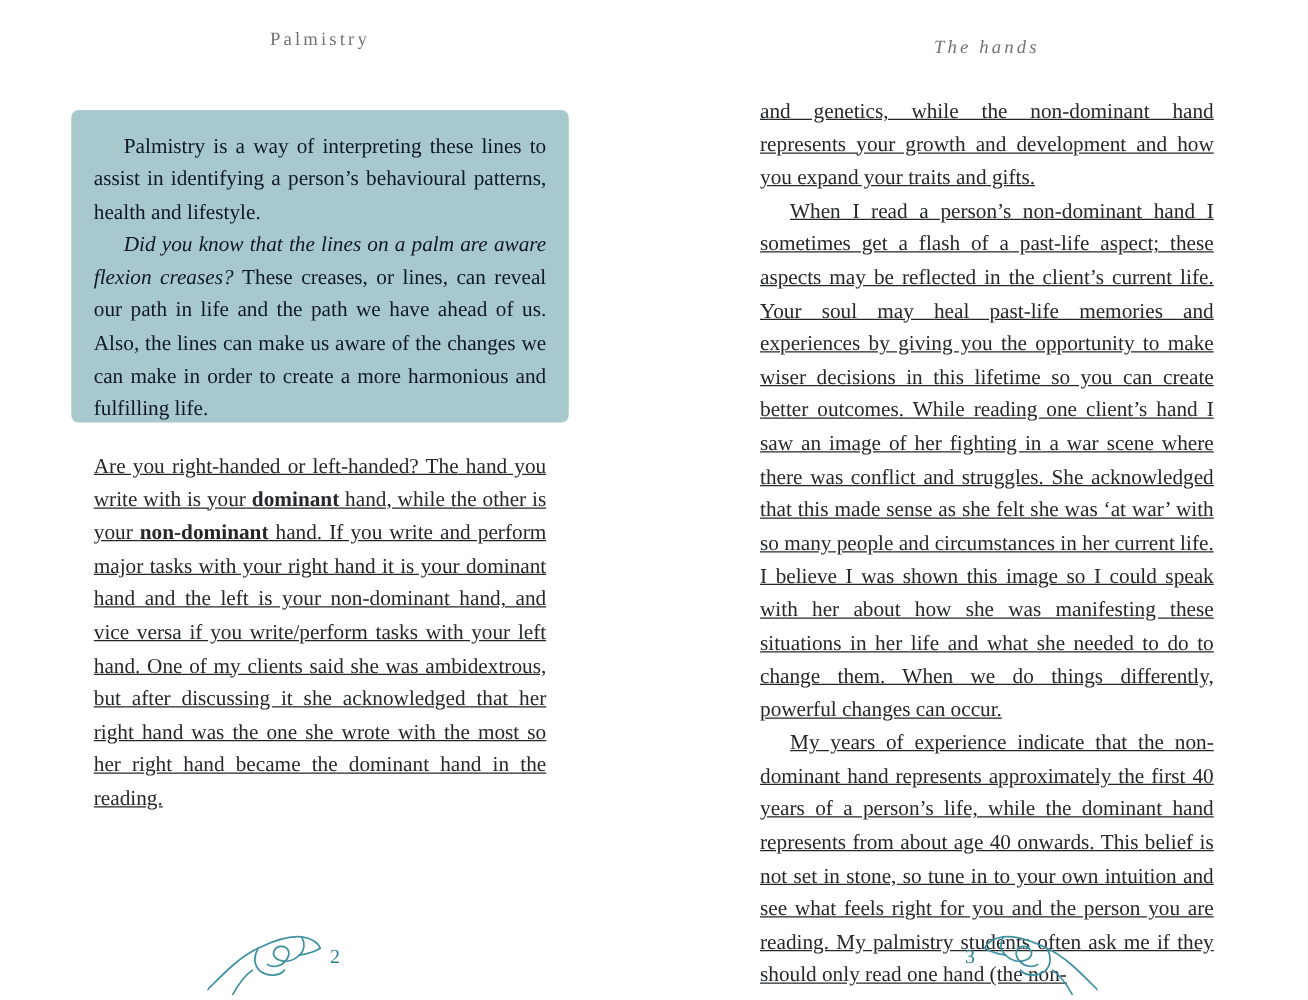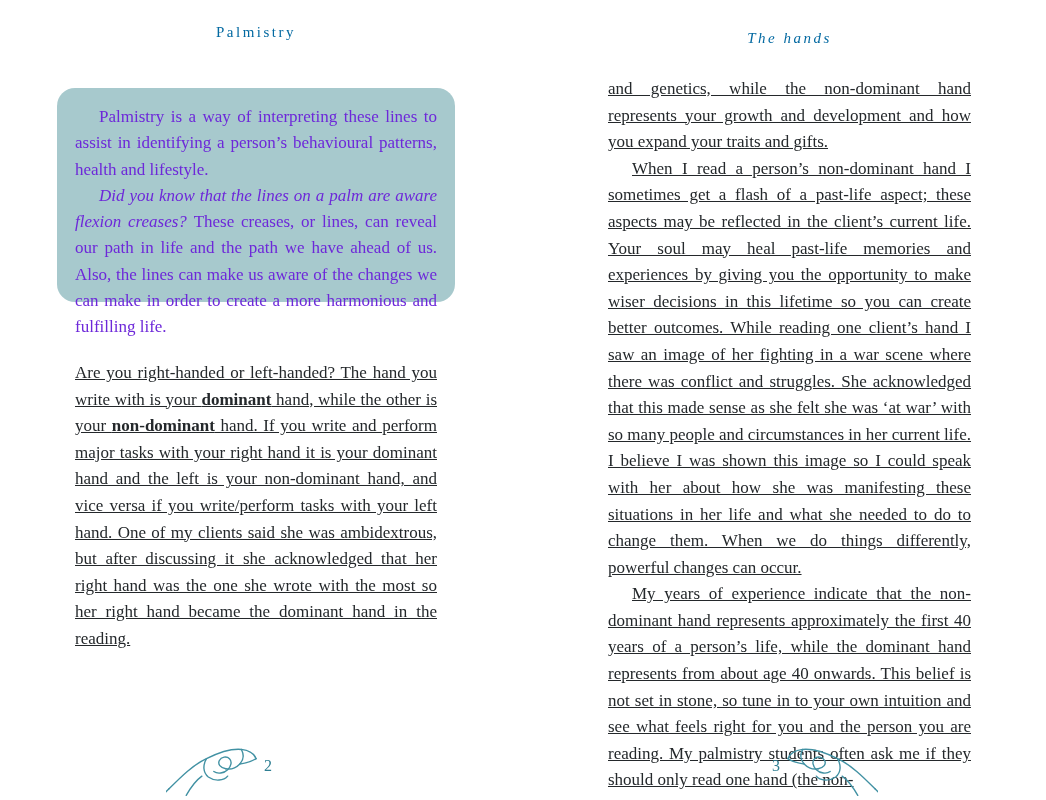--- a/index.html
+++ b/index.html
@@ -3,30 +3,30 @@
 <meta charset="utf-8">
 <style>
   html,body{margin:0;padding:0;}
   body{
     width:1046px;height:800px;position:relative;background:#ffffff;overflow:hidden;
     font-family:"Liberation Serif","DejaVu Serif",serif;
     color:#24282b;
   }
   .running-head{
     position:absolute;top:22px;text-align:center;
-    color:#0369a1;font-size:15px;letter-spacing:2.5px;font-weight:500;
+    color:#737373;font-size:15px;letter-spacing:2.5px;font-weight:500;
   }
   #left-running-head{left:75px;width:362px;top:24px;}
   #right-running-head{left:608px;width:363px;top:30px;font-style:italic;}
 
   .callout{
-    position:absolute;left:57px;top:88px;width:398px;height:214px;
+    position:absolute;left:57px;top:88px;width:398px;height:250px;
     box-sizing:border-box;padding:16px 18px;
-    background:#a7c9cd;border-radius:18px;
-    color:#6d28d9;
+    background:#a7c9cd;border-radius:6px;
+    color:#0f172a;
   }
   .callout p{margin:0;font-size:17px;line-height:26.3px;text-align:justify;}
   .callout p.indent{text-indent:24px;}
   .callout .ital{font-style:italic;}
 
   #left-content{position:absolute;left:75px;top:360px;width:362px;}
   #right-content{position:absolute;left:608px;top:76px;width:363px;}
 
   h2.section-heading{
     margin:0 0 9px 0;

